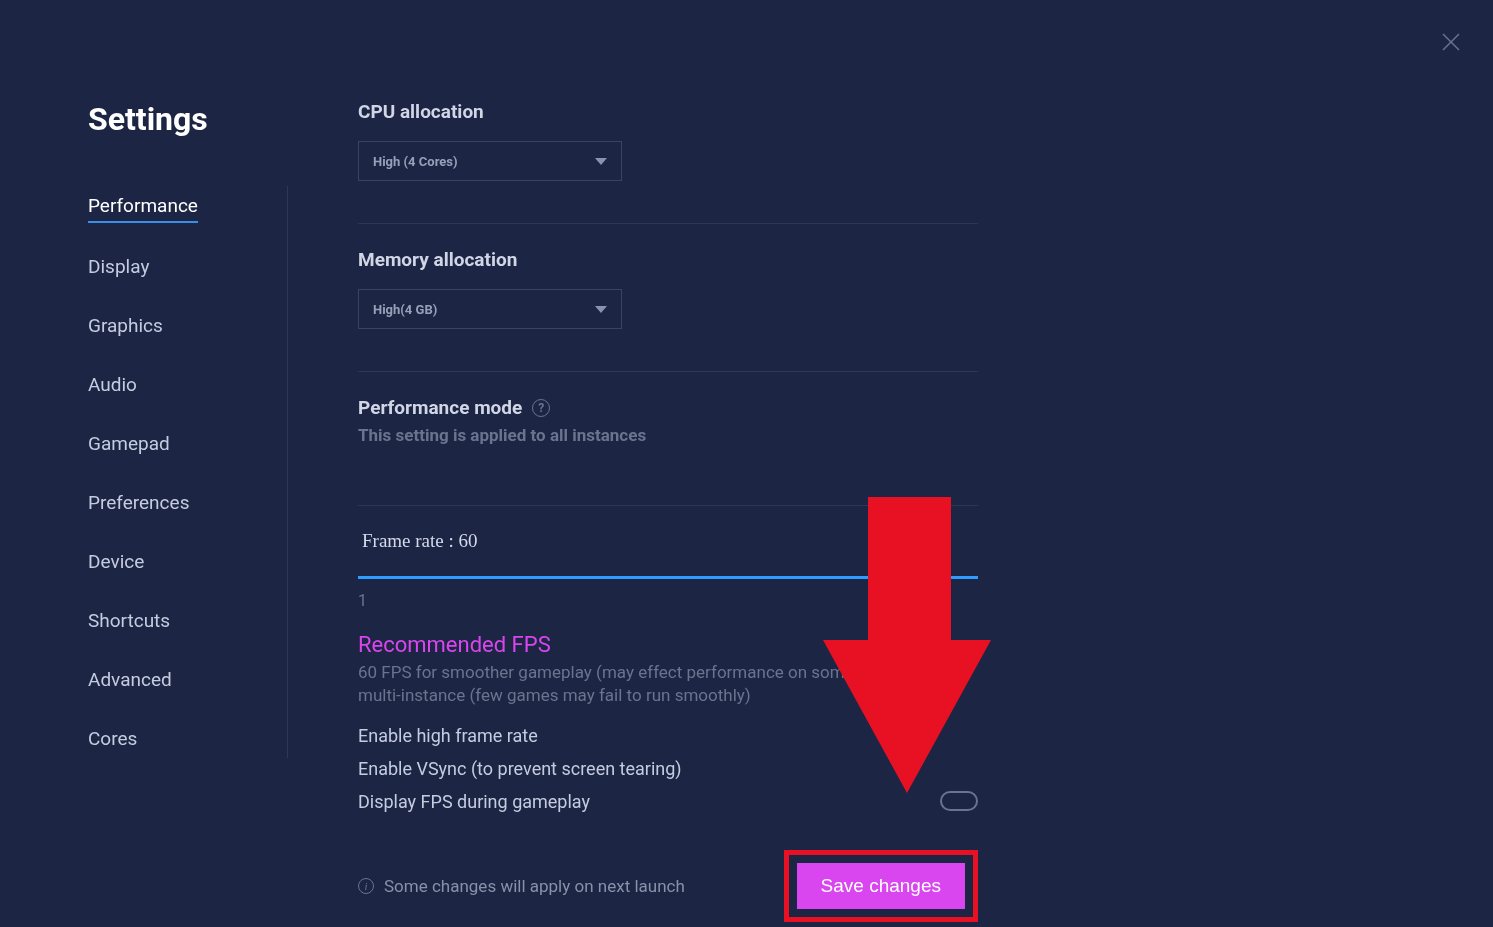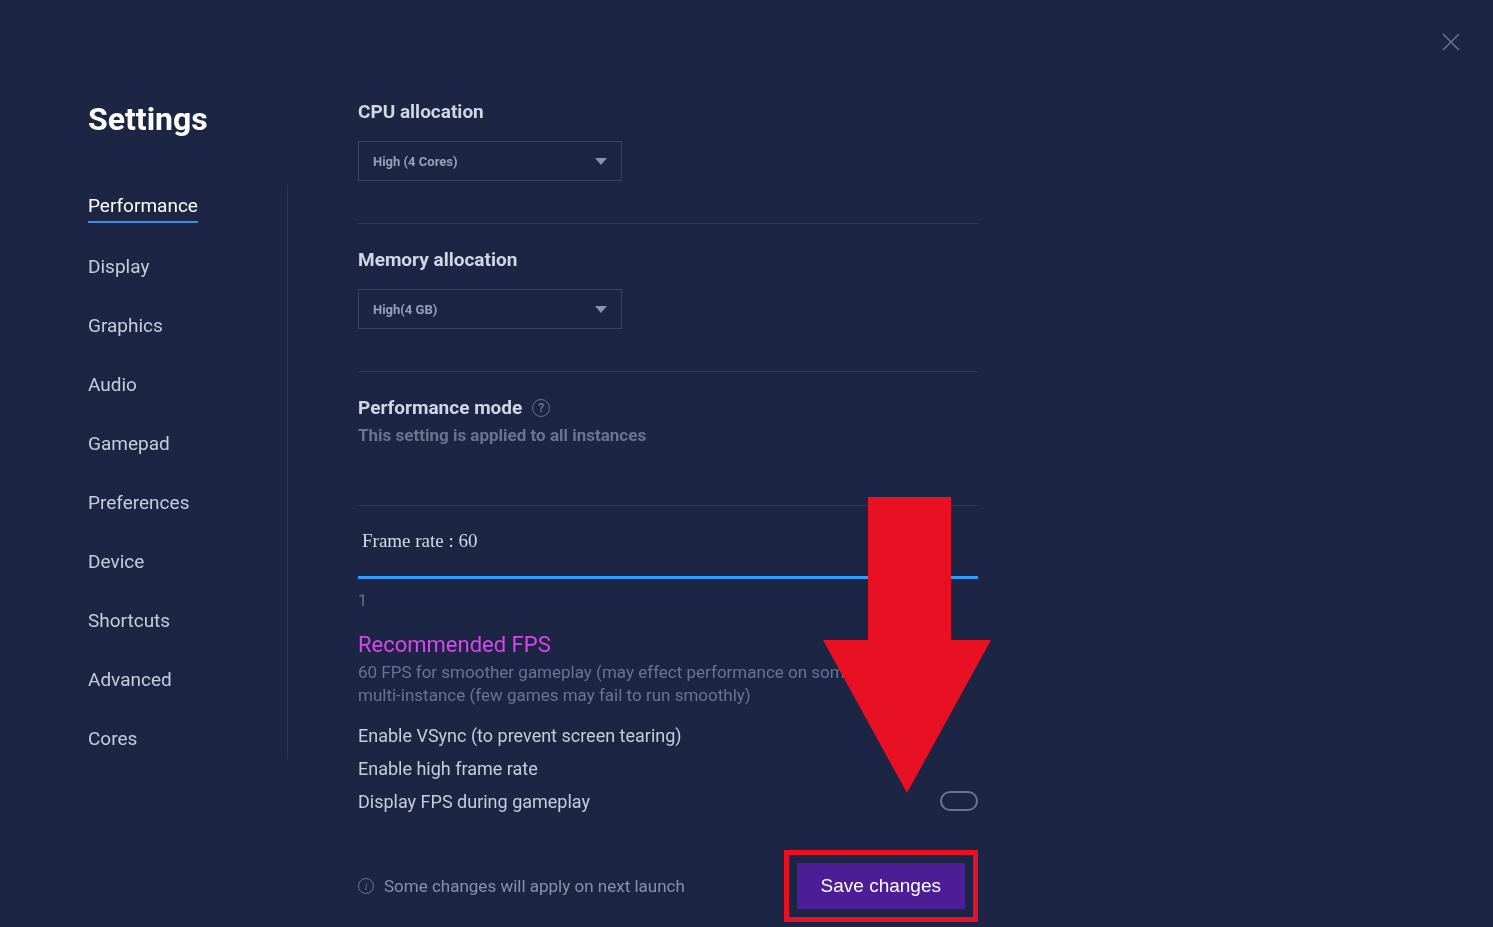--- a/index.html
+++ b/index.html
@@ -207,21 +207,21 @@
       font-size: 11px;
       color: #6a748f;
       font-style: italic;
       font-family: serif;
     }
     .save-wrap {
       border: 5px solid #e81123;
       padding: 8px;
     }
     .save-btn {
-      background: #4c1d95;
+      background: #d946ef;
       color: #ffffff;
       font-size: 19px;
       border: none;
       padding: 12px 24px;
       cursor: pointer;
     }
     .arrow-overlay {
       position: absolute;
       left: 823px;
       top: 497px;
@@ -286,24 +286,24 @@
     </div>
 
     <div class="frame-rate-section">
       <div class="frame-rate-label">Frame rate : 60</div>
       <div class="slider-track"></div>
       <div class="slider-tick">1</div>
       <div class="recommended-title">Recommended FPS</div>
       <div class="recommended-body">60 FPS for smoother gameplay (may effect performance on some entry level PC's multi-instance (few games may fail to run smoothly)</div>
 
       <div class="toggle-row">
+        <span>Enable high frame rate</span>
+      </div>
+      <div class="toggle-row">
         <span>Enable VSync (to prevent screen tearing)</span>
-      </div>
-      <div class="toggle-row">
-        <span>Enable high frame rate</span>
       </div>
       <div class="toggle-row">
         <span>Display FPS during gameplay</span>
         <span class="toggle"></span>
       </div>
     </div>
 
     <div class="footer-row">
       <div class="footer-note">
         <span class="info-icon">i</span>

